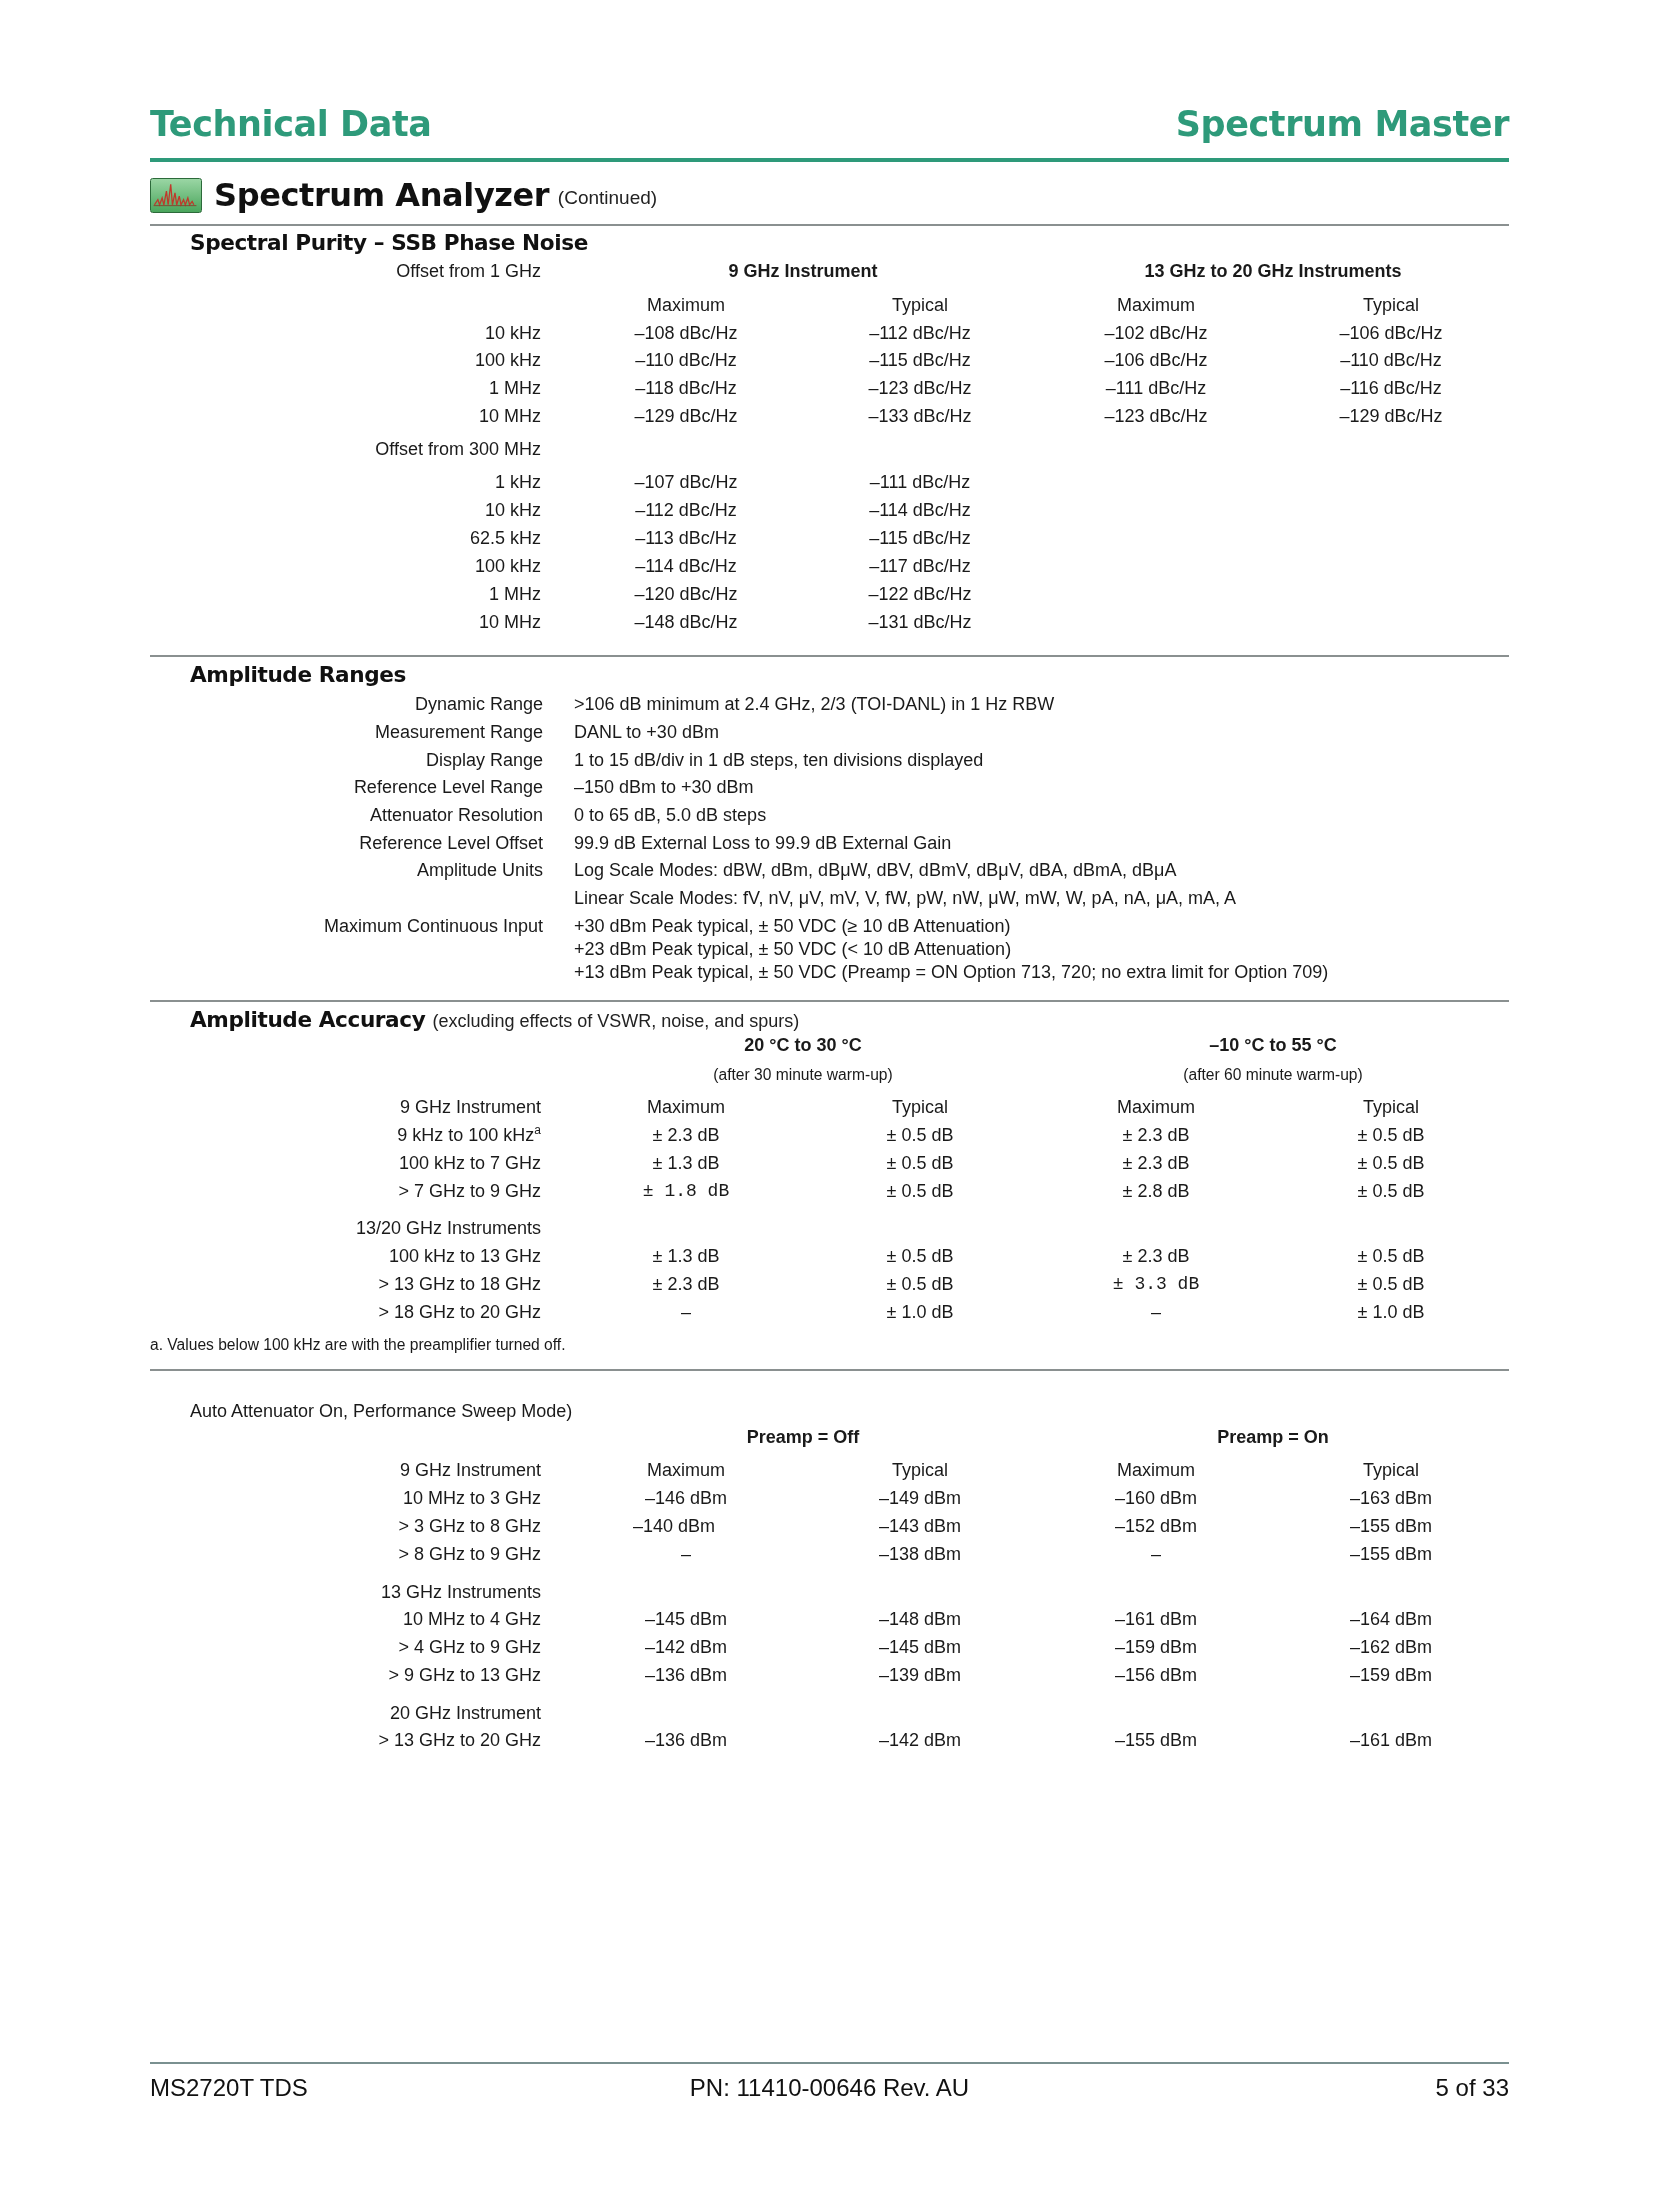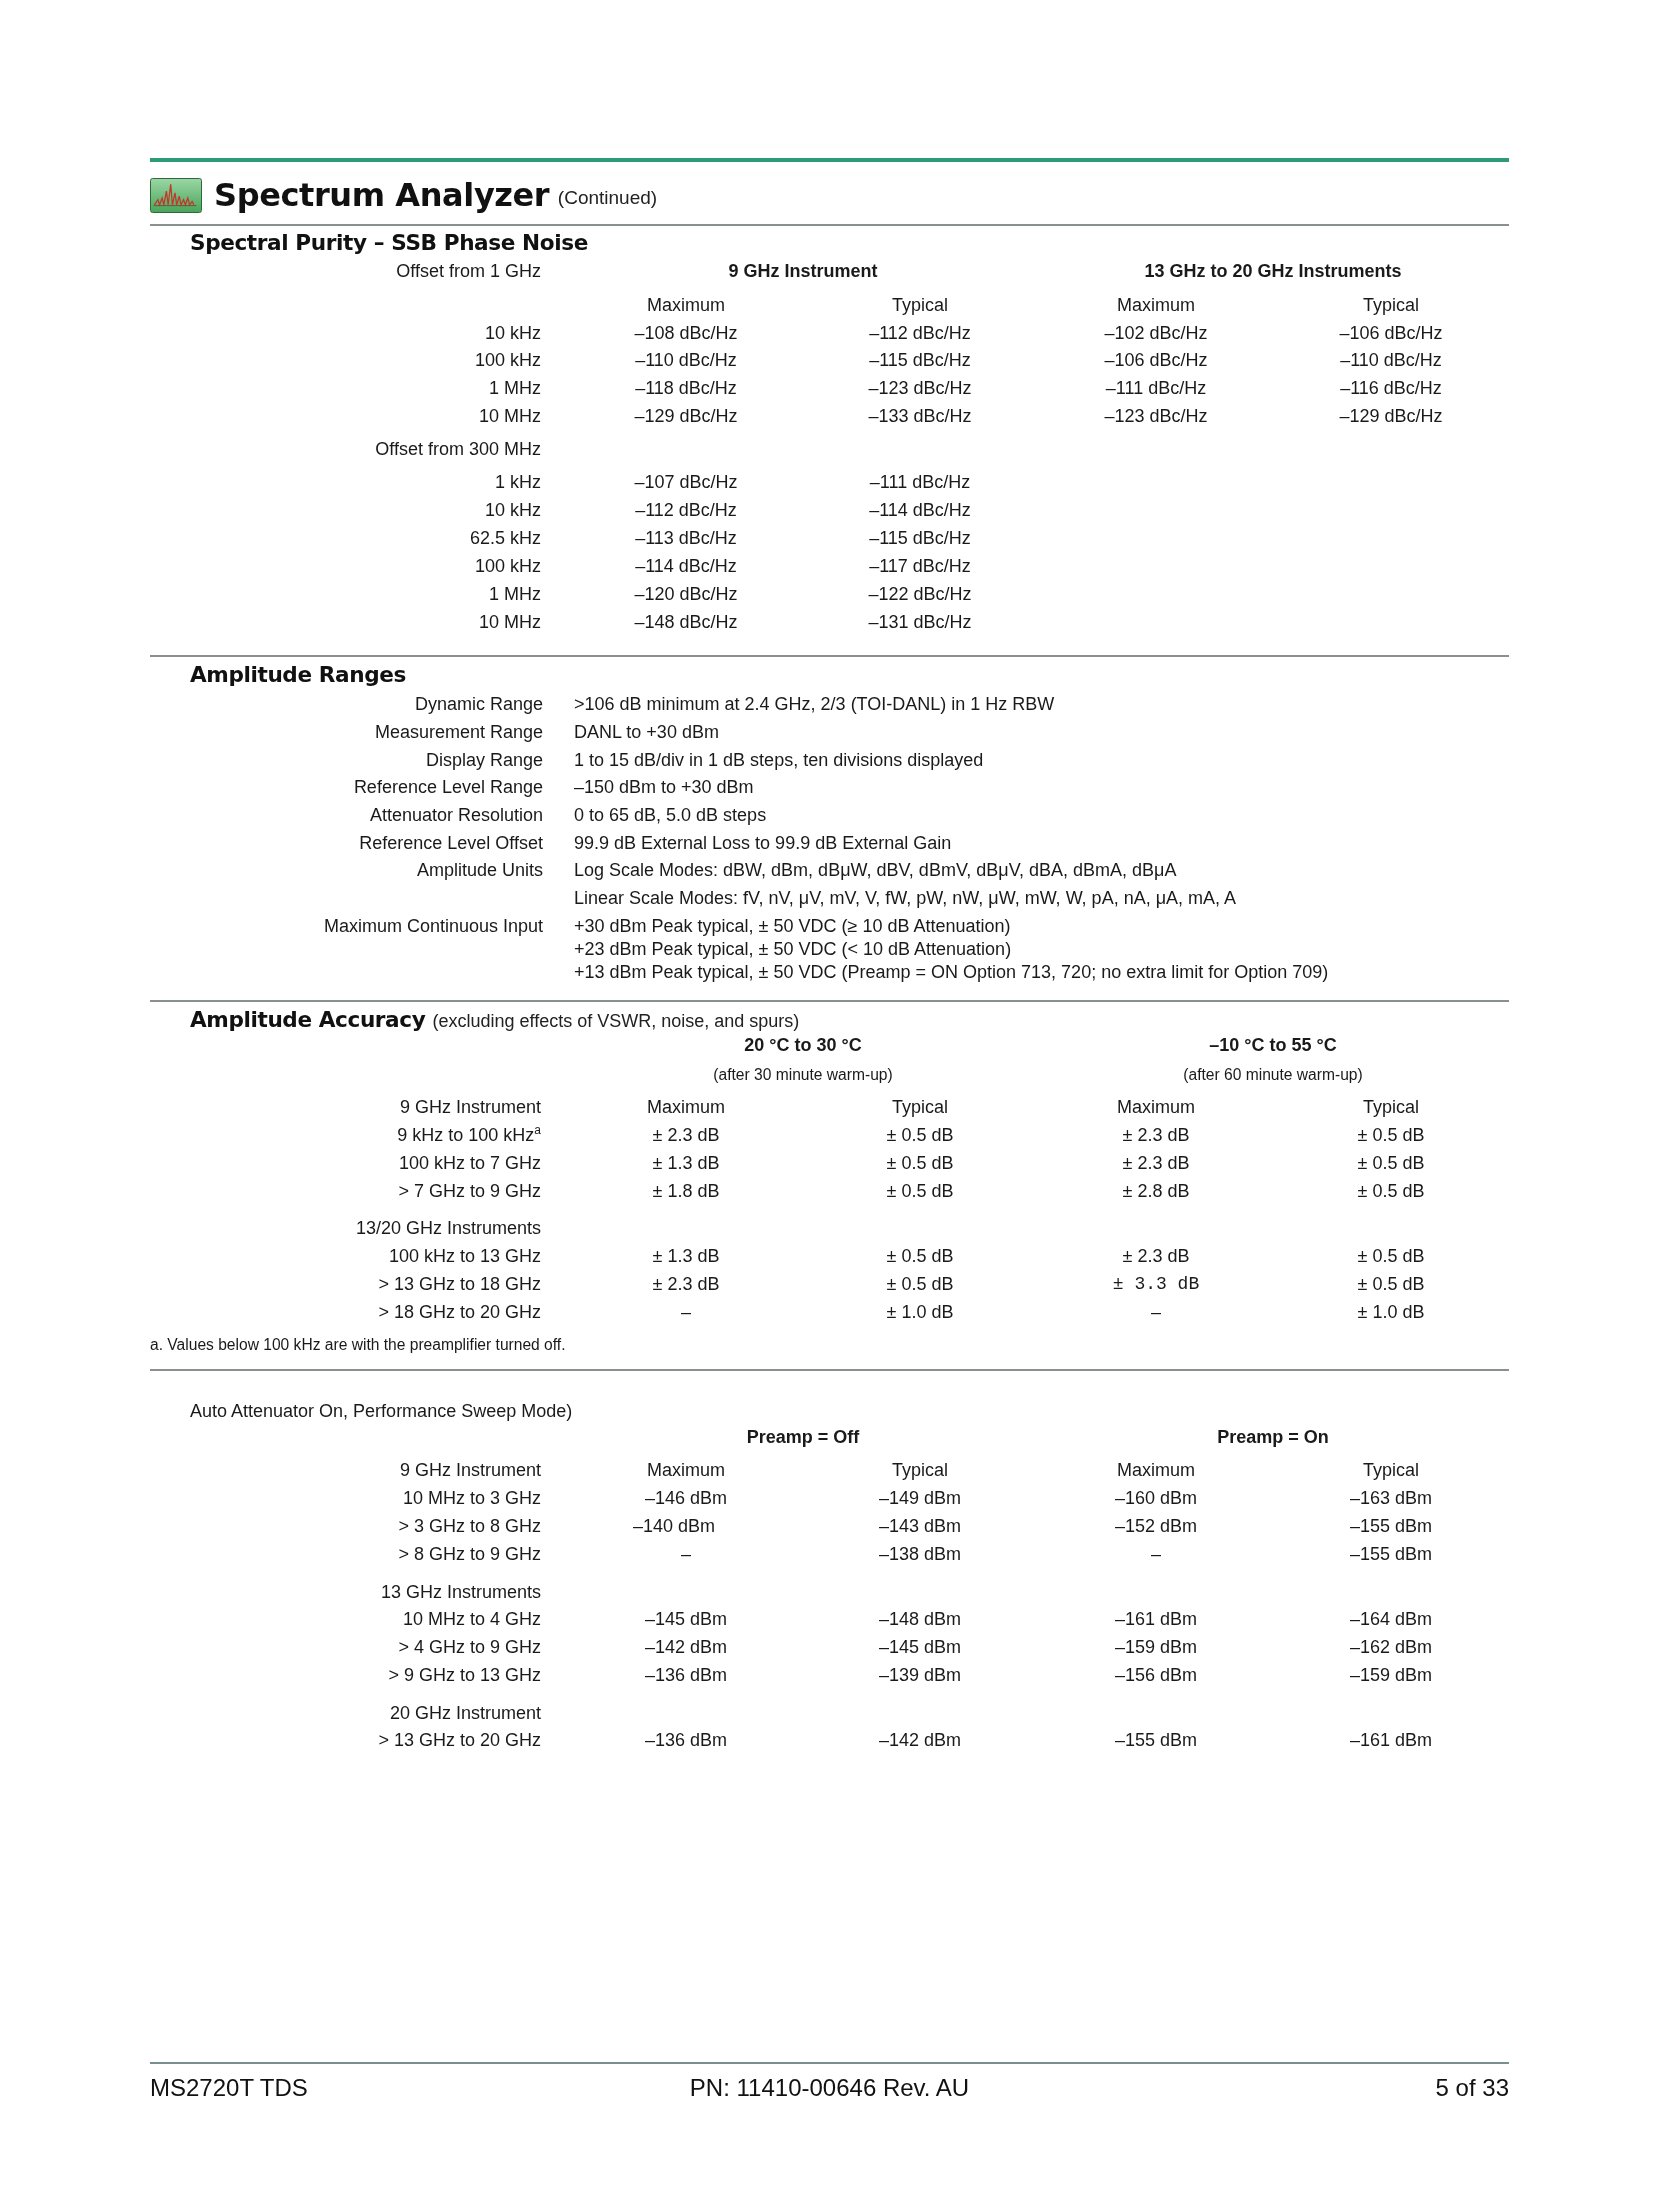--- a/index.html
+++ b/index.html
@@ -33,20 +33,24 @@
 
   .foot-rule { position: absolute; top: 2062px; left: 0; right: 0; height: 1.7px; background: #7a9090; }
   .foot { position: absolute; top: 2074px; font-size: 24px; color: #111; }
   sup { font-size: 12px; vertical-align: super; line-height: 0; }
 </style>
 </head>
 <body>
 
 <div class="page">
 
+  <div class="hdr">
+    <div class="hdr-left">Technical Data</div>
+    <div class="hdr-right">Spectrum Master</div>
+  </div>
   <div class="hdr-rule"></div>
 
   <div class="section-title">
     <div class="sa-icon">
       <svg width="48" height="31" viewBox="0 0 56 36">
         <polyline points="4,30 8,24 10,30 13,22 15,30 18,14 20,30 23,6 25,30 28,16 30,30 33,20 35,30 38,24 40,30 43,22 45,30 48,26 50,30" fill="none" stroke="#c0392b" stroke-width="1.5"></polyline>
         <line x1="3" y1="31" x2="53" y2="31" stroke="#8a3a2a" stroke-width="1"></line>
       </svg>
     </div>
     <span class="sa-title">Spectrum Analyzer</span>
@@ -147,21 +151,21 @@
       <div class="t c" style="top: 1125px; left: 363px; width: 346px;">± 2.3 dB</div>
       <div class="t c" style="top: 1125px; left: 597px; width: 346px;">± 0.5 dB</div>
       <div class="t c" style="top: 1125px; left: 833px; width: 346px;">± 2.3 dB</div>
       <div class="t c" style="top: 1125px; left: 1068px; width: 346px;">± 0.5 dB</div>
       <div class="t r" style="top: 1153px; right: 968px;">100 kHz to 7 GHz</div>
       <div class="t c" style="top: 1153px; left: 363px; width: 346px;">± 1.3 dB</div>
       <div class="t c" style="top: 1153px; left: 597px; width: 346px;">± 0.5 dB</div>
       <div class="t c" style="top: 1153px; left: 833px; width: 346px;">± 2.3 dB</div>
       <div class="t c" style="top: 1153px; left: 1068px; width: 346px;">± 0.5 dB</div>
       <div class="t r" style="top: 1181px; right: 968px;">&gt; 7 GHz to 9 GHz</div>
-      <div class="t c" style="top: 1181px; left: 363px; width: 346px;">± 1.8 dB</div>
+      <div class="t c" style="top: 1181px; left: 363px; width: 346px; font-family: Liberation Mono, monospace;">± 1.8 dB</div>
       <div class="t c" style="top: 1181px; left: 597px; width: 346px;">± 0.5 dB</div>
       <div class="t c" style="top: 1181px; left: 833px; width: 346px;">± 2.8 dB</div>
       <div class="t c" style="top: 1181px; left: 1068px; width: 346px;">± 0.5 dB</div>
       <div class="t r" style="top: 1218px; right: 968px;">13/20 GHz Instruments</div>
       <div class="t r" style="top: 1246px; right: 968px;">100 kHz to 13 GHz</div>
       <div class="t c" style="top: 1246px; left: 363px; width: 346px;">± 1.3 dB</div>
       <div class="t c" style="top: 1246px; left: 597px; width: 346px;">± 0.5 dB</div>
       <div class="t c" style="top: 1246px; left: 833px; width: 346px;">± 2.3 dB</div>
       <div class="t c" style="top: 1246px; left: 1068px; width: 346px;">± 0.5 dB</div>
       <div class="t r" style="top: 1274px; right: 968px;">&gt; 13 GHz to 18 GHz</div>

